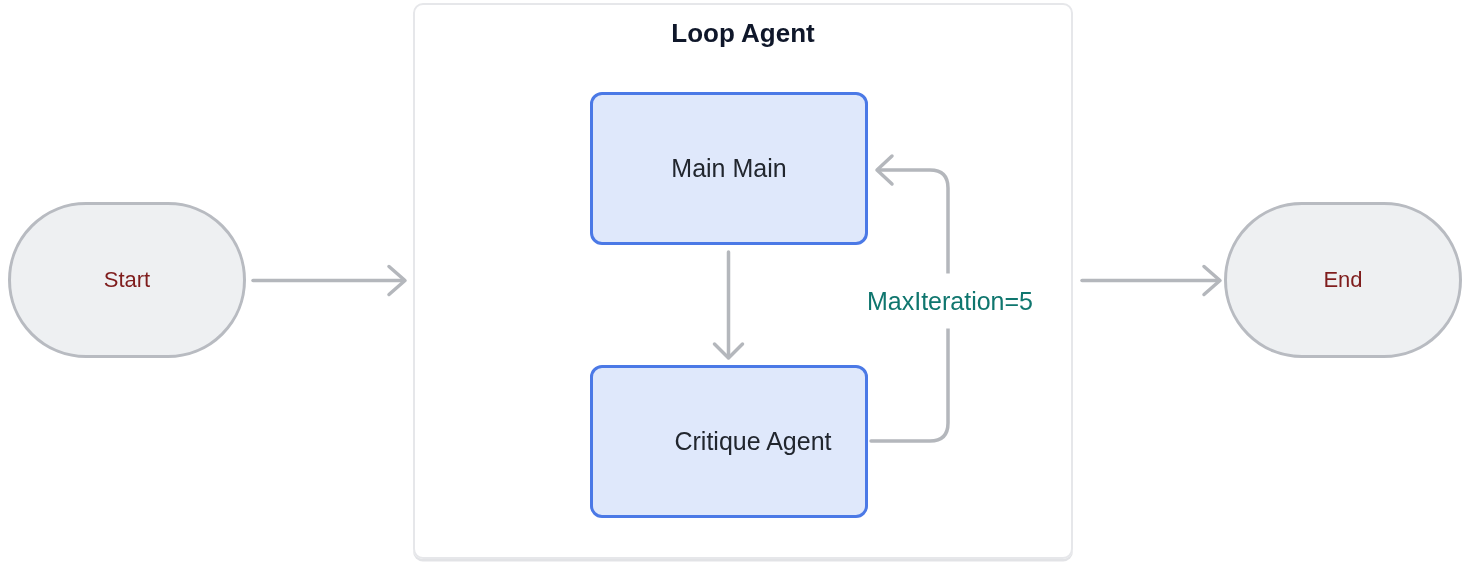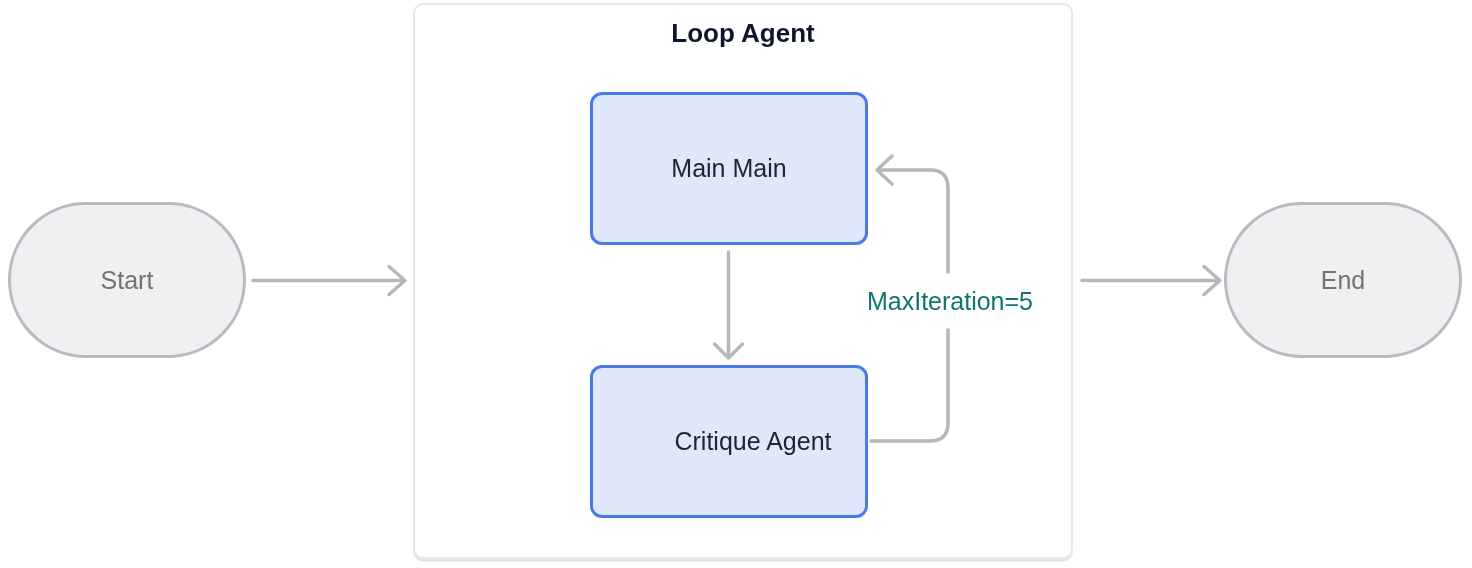--- a/index.html
+++ b/index.html
@@ -25,22 +25,22 @@
     position: absolute;
     width: 238px;
     height: 156px;
     box-sizing: border-box;
     background: #eef0f2;
     border: 3px solid #b8bbc1;
     border-radius: 78px;
     display: flex;
     align-items: center;
     justify-content: center;
-    font-size: 25px;
-    color: #737373;
+    font-size: 22px;
+    color: #7f1d1d;
     z-index: 2;
   }
   .terminal.start { left: 8px; top: 202px; }
   .terminal.end   { left: 1224px; top: 202px; }
 
   .loop-container {
     position: absolute;
     left: 413px; top: 3px;
     width: 660px; height: 556px;
     box-sizing: border-box;

